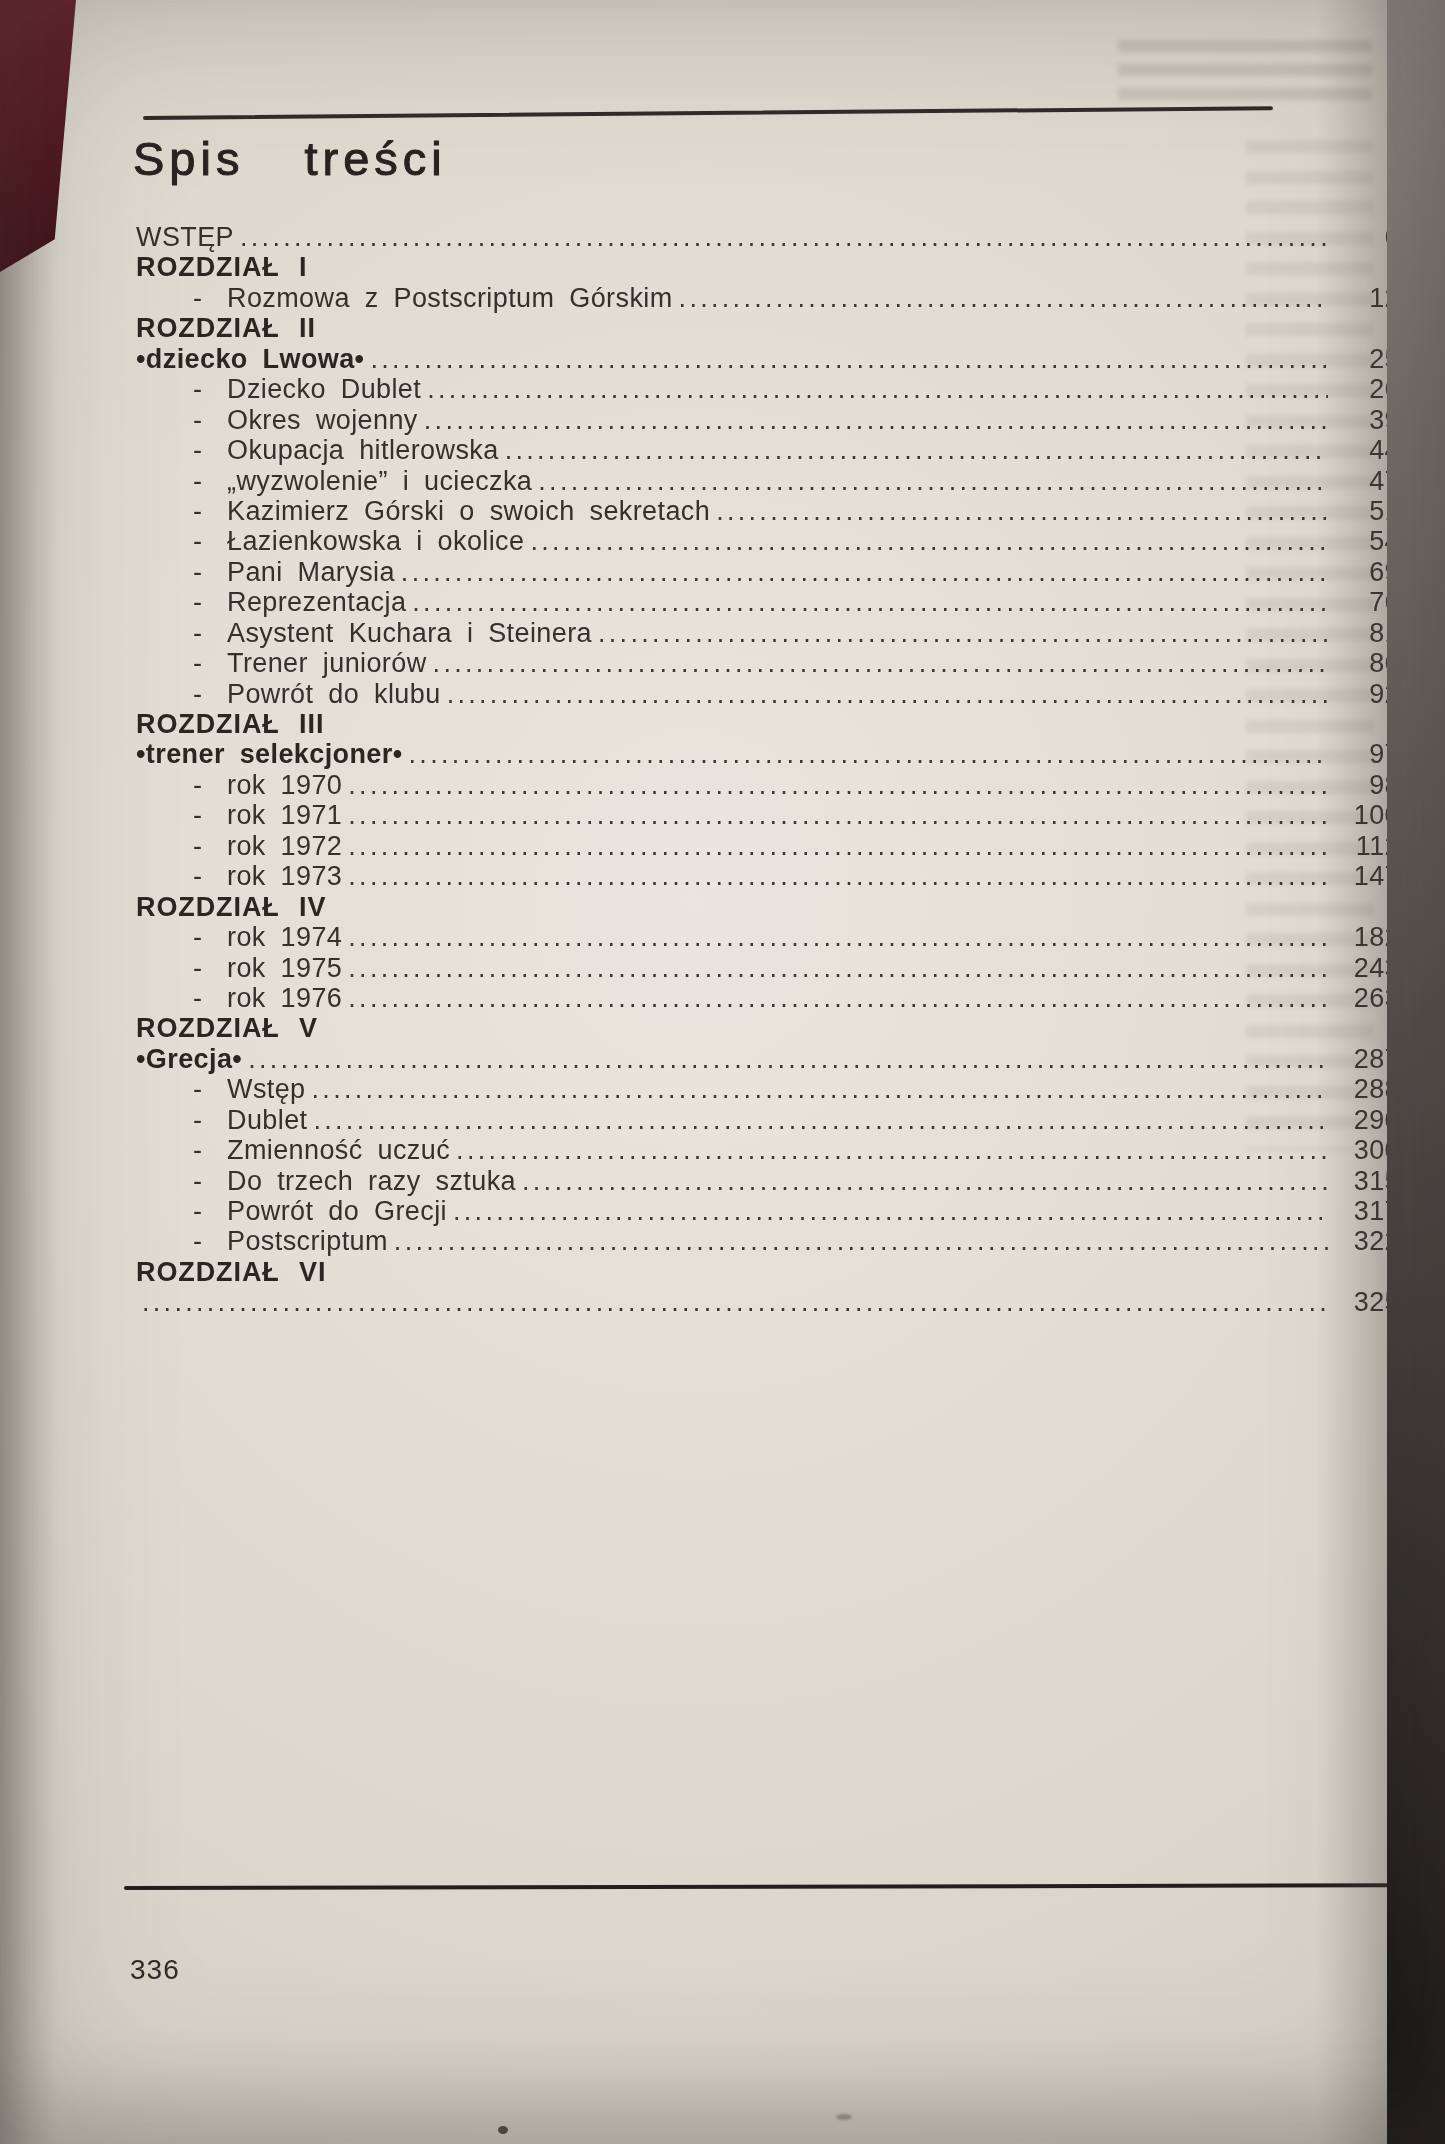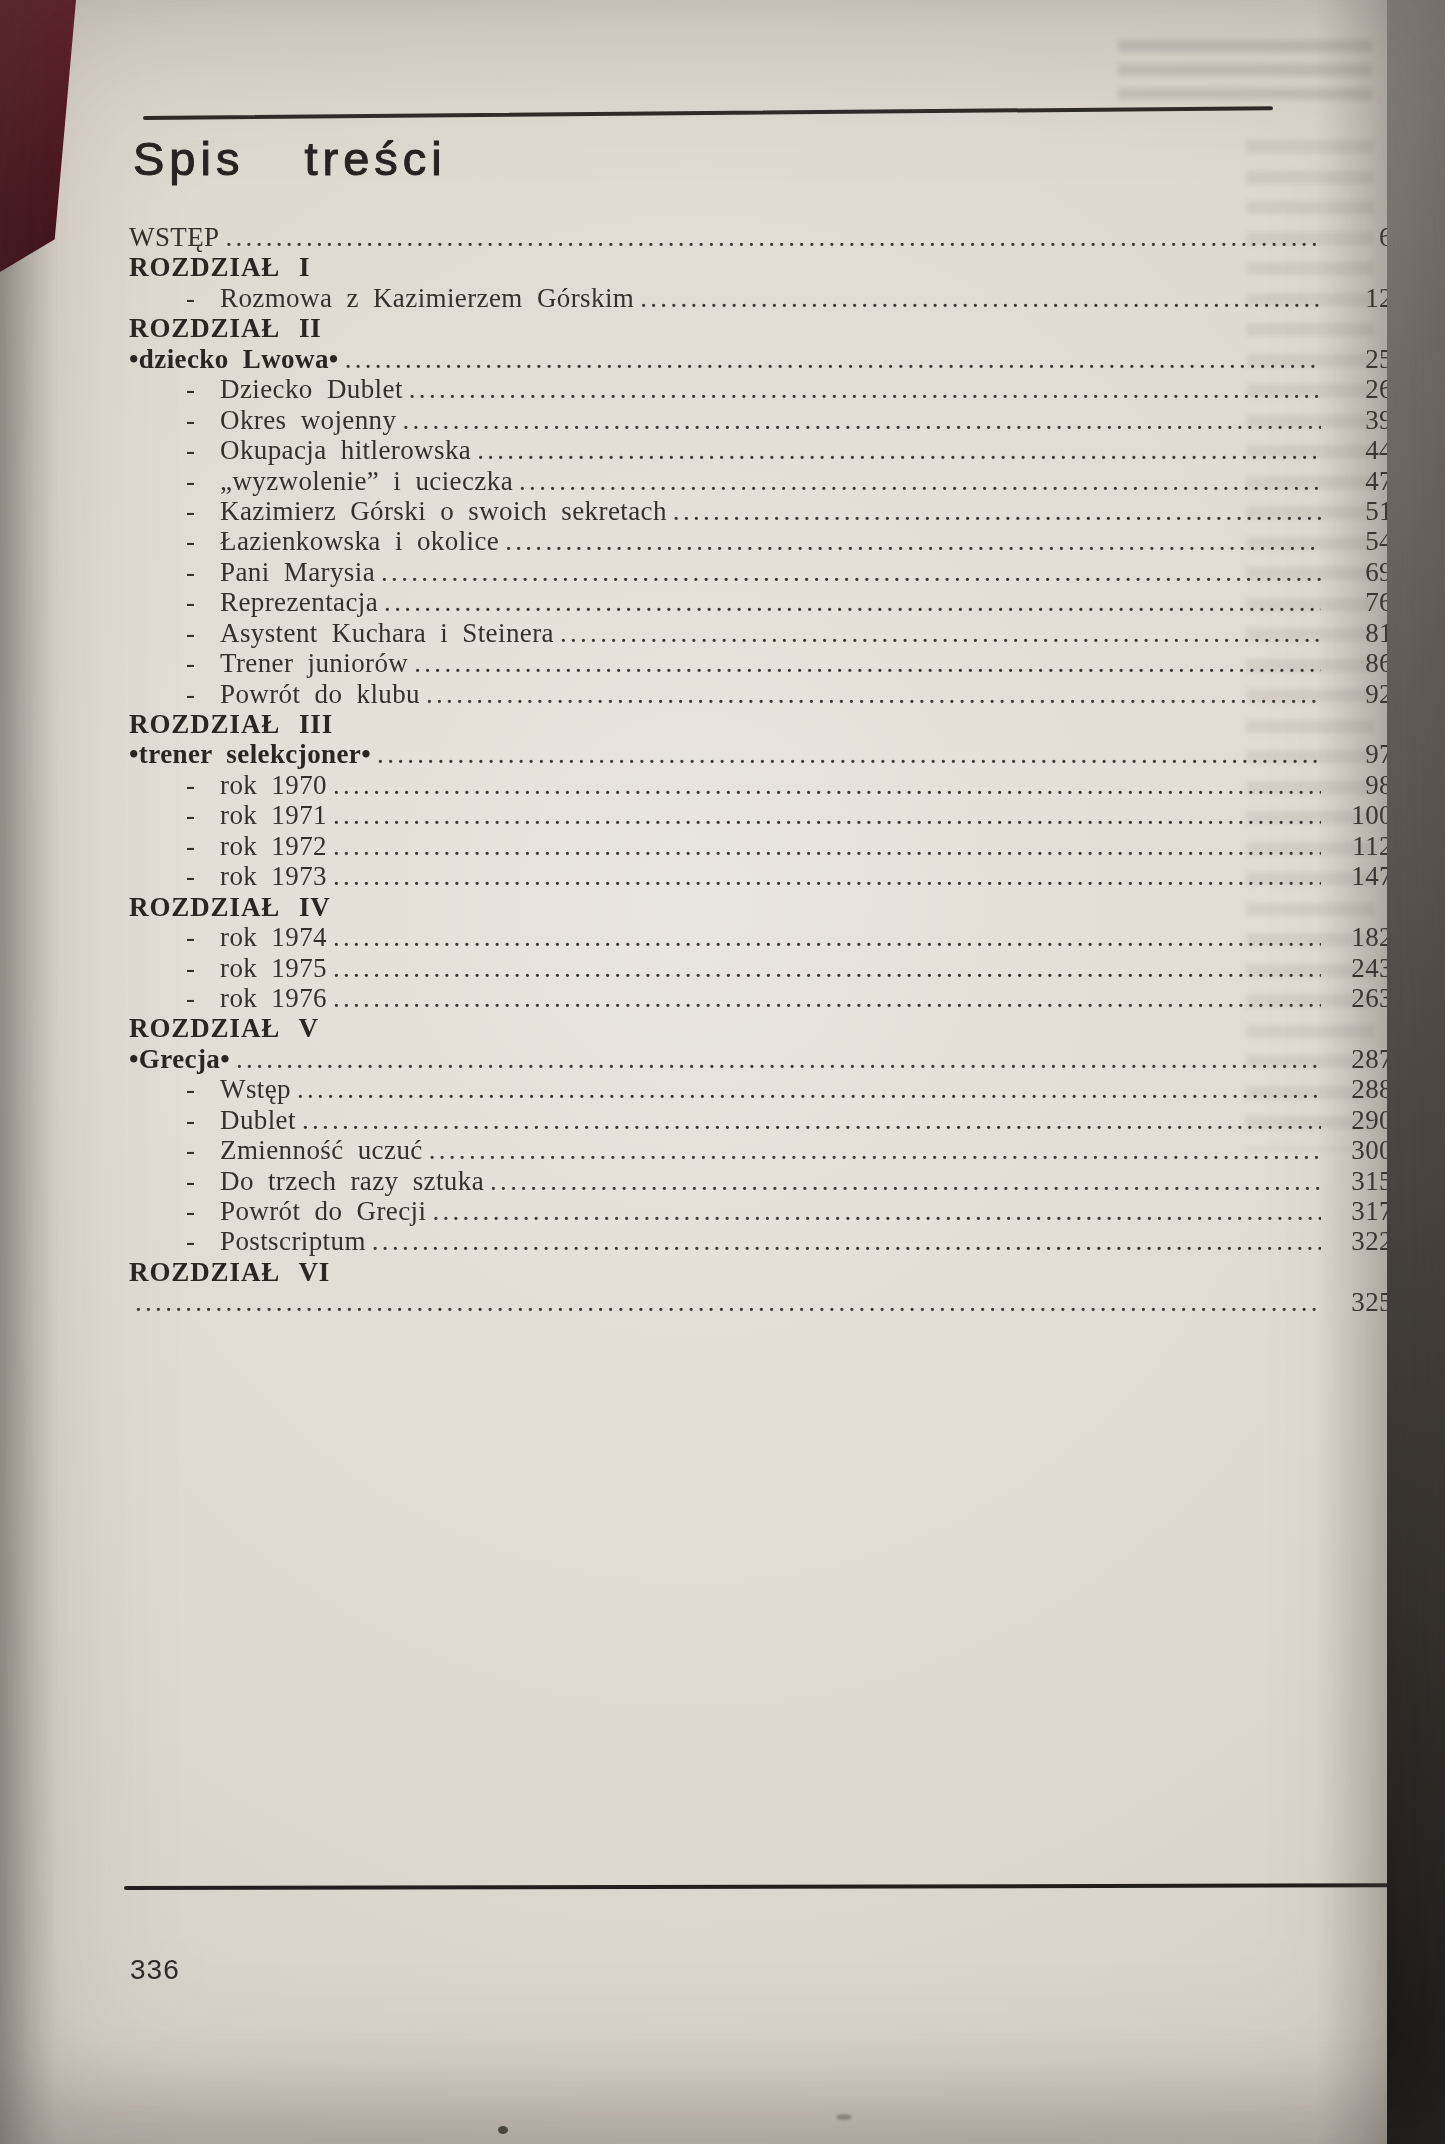--- a/index.html
+++ b/index.html
@@ -67,21 +67,21 @@
     font-size:47px; font-weight:400; line-height:70px;
     letter-spacing:5px; word-spacing:42px;
     color:#272422; -webkit-text-stroke:1px #272422;
   }
   .footer-num {
     position:absolute; left:130px; top:1906px;
     font-size:28px; letter-spacing:1px; color:#2f2c29;margin-top:48px;
   }
 
   
-  .toc { position:absolute; left:129px; top:222px; width:1264px;font-family:Liberation Serif, serif; }
+  .toc { position:absolute; left:136px; top:222px; width:1264px; }
   .toc-row {
     display:flex;
     height:30.45px;
     font-size:27px; line-height:30.45px;
     letter-spacing:0.4px; word-spacing:7px;
     color:#34302c; white-space:nowrap;
   }
   .toc-row.chapter .lab { font-weight:700; letter-spacing:0.9px; word-spacing:11px; color:#2a2723; }
   .toc-row.bold .lab { font-weight:700; color:#2a2723; }
   .toc-row.sub { padding-left:57px; }
@@ -123,21 +123,21 @@
       <div class="toc-row plain">
         <span class="lab">WSTĘP</span>
         <span class="leader"></span>
         <span class="pg">6</span>
       </div>
       <div class="toc-row chapter">
         <span class="lab">ROZDZIAŁ I</span>
       </div>
       <div class="toc-row sub">
         <span class="dash">-</span>
-        <span class="lab">Rozmowa z Kazimierzem Górskim</span>
+        <span class="lab">Rozmowa z Postscriptum Górskim</span>
         <span class="leader"></span>
         <span class="pg">12</span>
       </div>
       <div class="toc-row chapter">
         <span class="lab">ROZDZIAŁ II</span>
       </div>
       <div class="toc-row bold">
         <span class="lab">•dziecko Lwowa•</span>
         <span class="leader"></span>
         <span class="pg">25</span>

